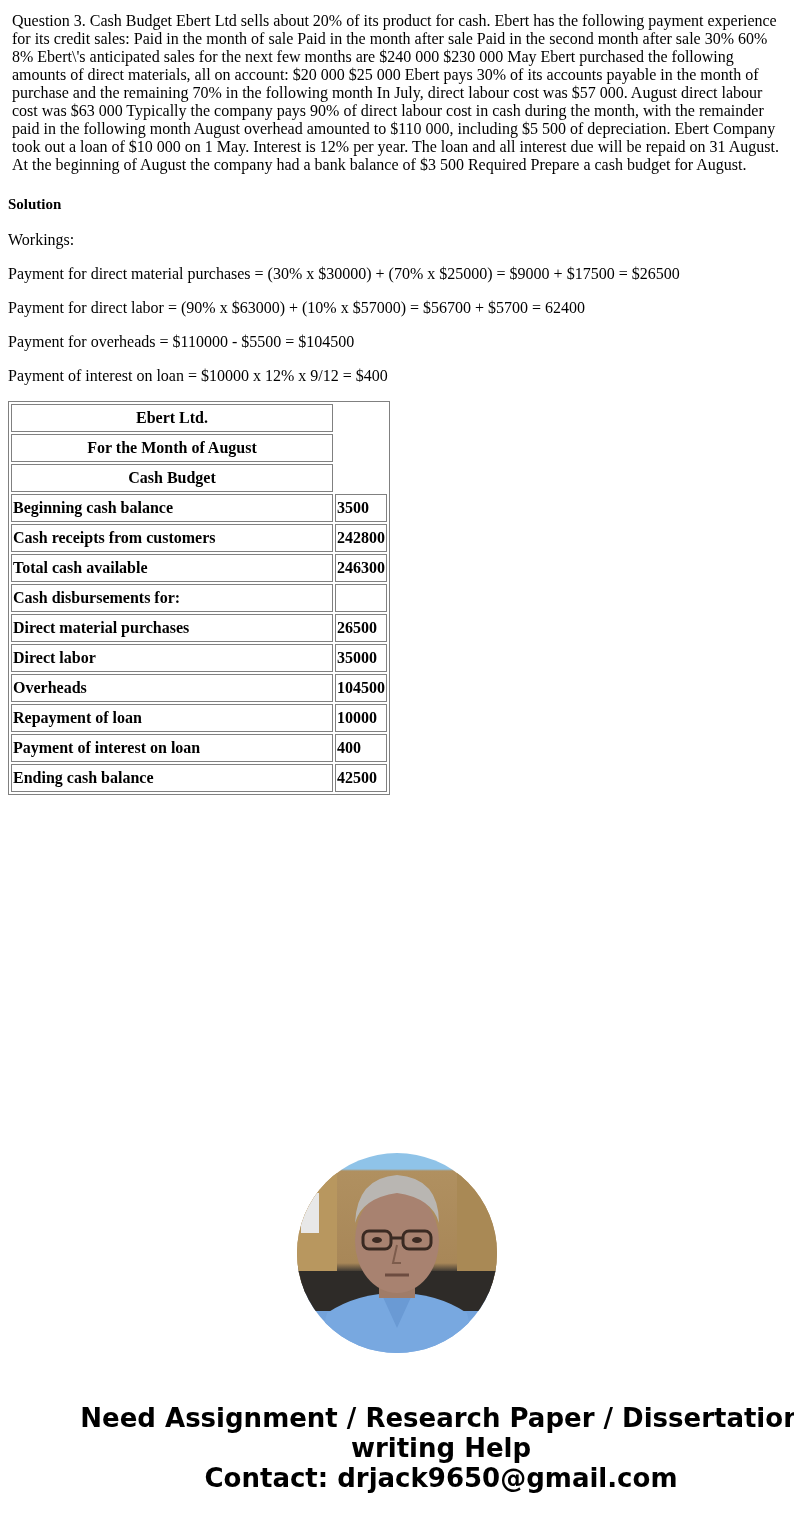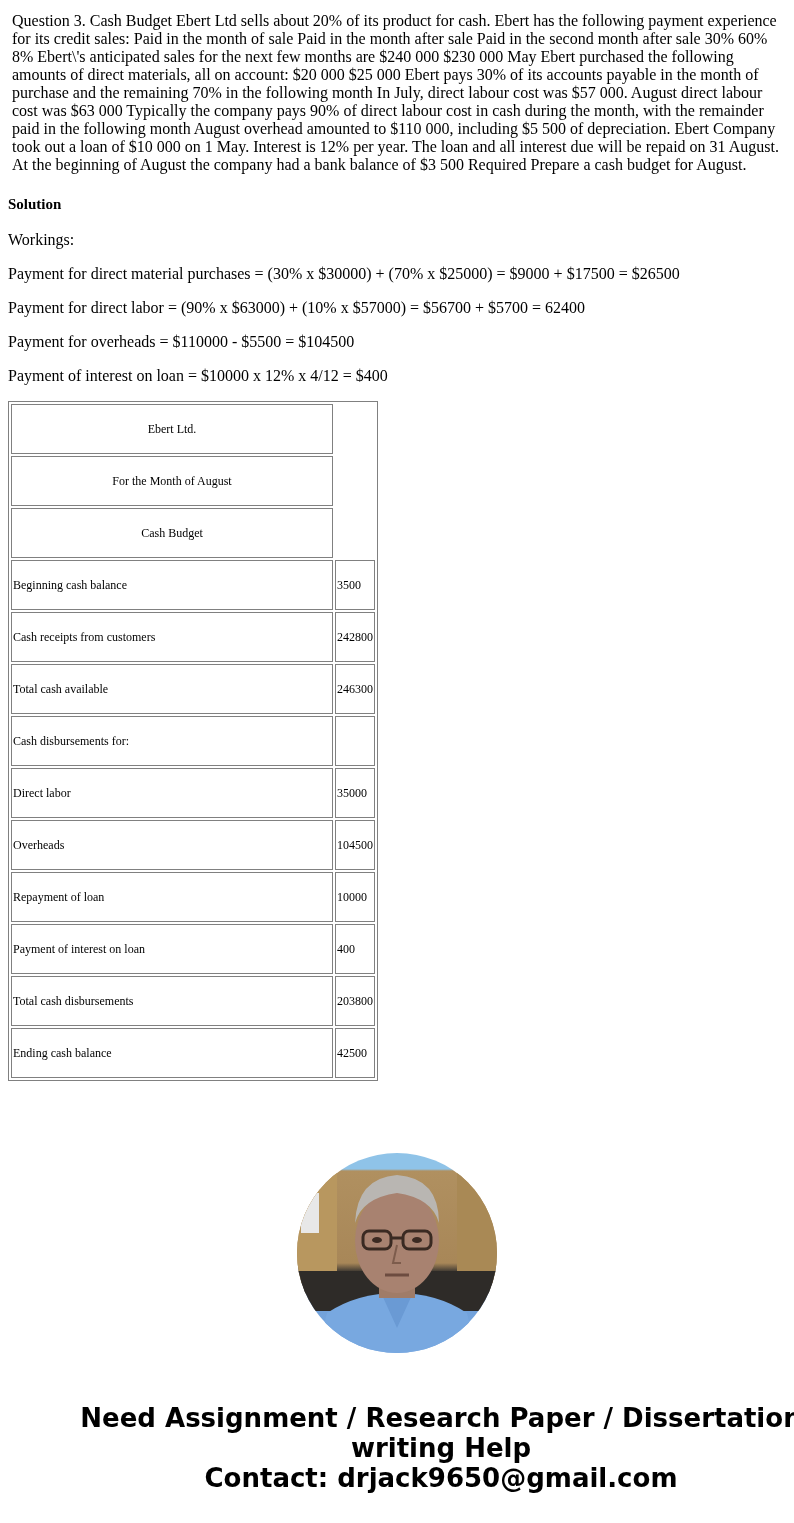--- a/index.html
+++ b/index.html
@@ -11,22 +11,22 @@
   .question { margin: 4px; line-height: 18px; }
   h3.solution-heading {
     font-size: 15px; font-weight: bold; margin: 19px 0 0 0; line-height: 22px;
   }
   p.work { margin: 16px 0 0 0; line-height: 18px; }
   table.budget {
     border: 1px solid #808080; border-collapse: separate; border-spacing: 2px;
     margin-top: 16px;
   }
   table.budget td {
-    border: 1px solid #808080; padding: 15px 1px; line-height: 18px; height: 18px;
-    font-size: 12px; white-space: nowrap;
+    border: 1px solid #808080; padding: 4px 1px; line-height: 18px; height: 18px;
+    font-size: 16px; white-space: nowrap; font-weight: bold;
   }
   table.budget td.label { width: 318px; }
   table.budget td.center { text-align: center; }
   table.budget td.empty { border: none; }
   .avatar {
     position: absolute; left: 297px; top: 1153px; width: 200px; height: 200px;
     border-radius: 50%; overflow: hidden;
     background: linear-gradient(180deg, #8fc3e8 0%, #8fc3e8 8%, #b09060 9%, #a88758 55%, #2b2b2b 60%, #2b2b2b 70%, #6f9fd8 71%, #79a9e2 100%);
   }
   .avatar svg { display: block; }
@@ -41,21 +41,21 @@
 
 <div class="content">
   <p class="question">Question 3. Cash Budget Ebert Ltd sells about 20% of its product for cash. Ebert has the following payment experience for its credit sales: Paid in the month of sale Paid in the month after sale Paid in the second month after sale 30% 60% 8% Ebert\'s anticipated sales for the next few months are $240 000 $230 000 May Ebert purchased the following amounts of direct materials, all on account: $20 000 $25 000 Ebert pays 30% of its accounts payable in the month of purchase and the remaining 70% in the following month In July, direct labour cost was $57 000. August direct labour cost was $63 000 Typically the company pays 90% of direct labour cost in cash during the month, with the remainder paid in the following month August overhead amounted to $110 000, including $5 500 of depreciation. Ebert Company took out a loan of $10 000 on 1 May. Interest is 12% per year. The loan and all interest due will be repaid on 31 August. At the beginning of August the company had a bank balance of $3 500 Required Prepare a cash budget for August.</p>
 
   <h3 class="solution-heading">Solution</h3>
 
   <p class="work">Workings:</p>
   <p class="work">Payment for direct material purchases = (30% x $30000) + (70% x $25000) = $9000 + $17500 = $26500</p>
   <p class="work">Payment for direct labor = (90% x $63000) + (10% x $57000) = $56700 + $5700 = 62400</p>
   <p class="work">Payment for overheads = $110000 - $5500 = $104500</p>
-  <p class="work">Payment of interest on loan = $10000 x 12% x 4/12 = $400</p>
+  <p class="work">Payment of interest on loan = $10000 x 12% x 9/12 = $400</p>
 
   <table class="budget">
     <tbody>
       <tr>
         <td class="label center">Ebert Ltd.</td>
         <td class="empty"></td>
       </tr>
       <tr>
         <td class="label center">For the Month of August</td>
         <td class="empty"></td>
@@ -74,38 +74,38 @@
       </tr>
       <tr>
         <td class="label">Total cash available</td>
         <td>246300</td>
       </tr>
       <tr>
         <td class="label">Cash disbursements for:</td>
         <td></td>
       </tr>
       <tr>
+        <td class="label">Direct material purchases</td>
+        <td>26500</td>
+      </tr>
+      <tr>
         <td class="label">Direct labor</td>
         <td>35000</td>
       </tr>
       <tr>
         <td class="label">Overheads</td>
         <td>104500</td>
       </tr>
       <tr>
         <td class="label">Repayment of loan</td>
         <td>10000</td>
       </tr>
       <tr>
         <td class="label">Payment of interest on loan</td>
         <td>400</td>
-      </tr>
-      <tr>
-        <td class="label">Total cash disbursements</td>
-        <td>203800</td>
       </tr>
       <tr>
         <td class="label">Ending cash balance</td>
         <td>42500</td>
       </tr>
     </tbody>
   </table>
 </div>
 
 <div class="avatar">

